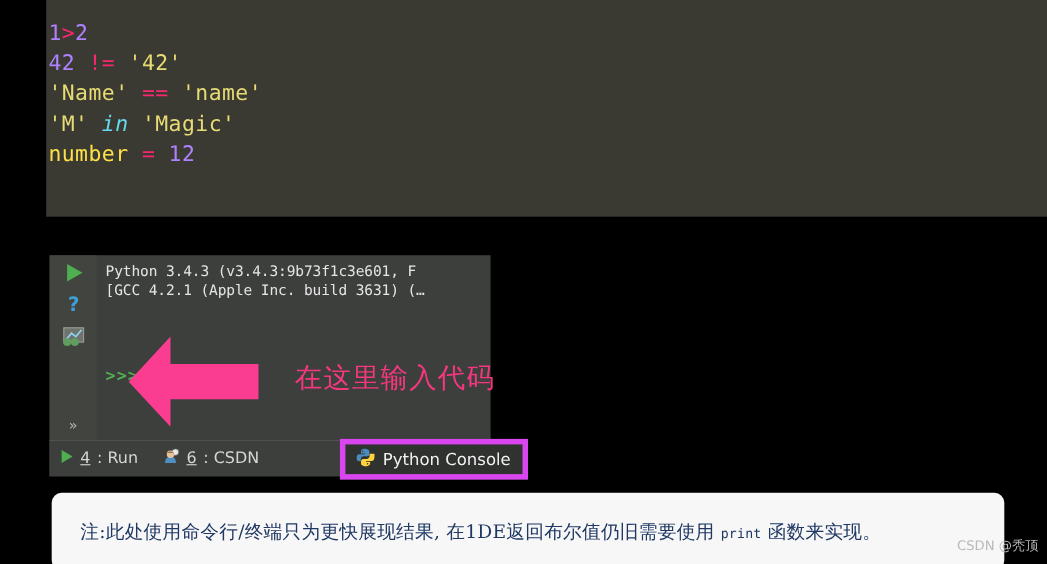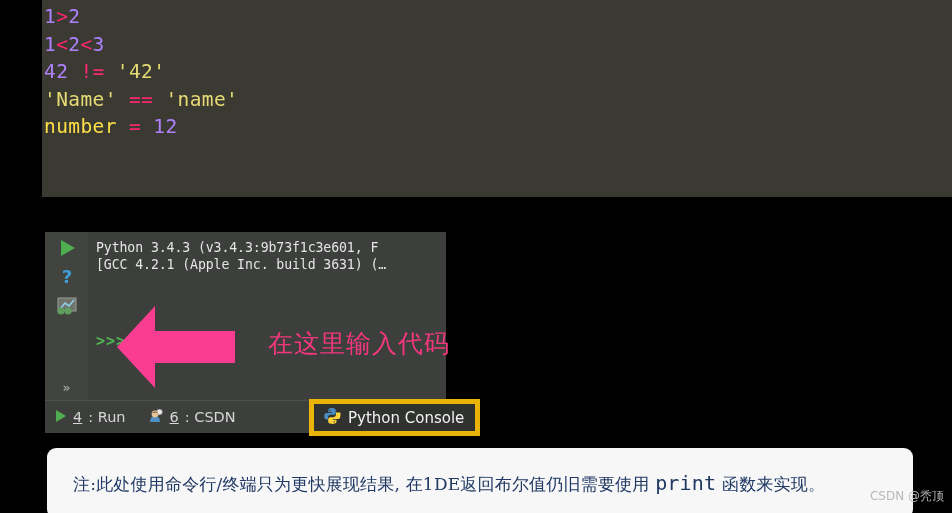--- a/index.html
+++ b/index.html
@@ -17,21 +17,21 @@
 
   
   #code-block {
     position: absolute;
     left: 42px;
     top: 0px;
     width: 910px;
     height: 197px;
     background: #3b3a32;
     box-sizing: border-box;
-    padding: 3px 0 0 2px;
+    padding: 16px 0 0 2px;
   }
   .code-line {
     font-family: "DejaVu Sans Mono", monospace;
     font-size: 19.5px;
     line-height: 27.5px;
     white-space: pre;
     letter-spacing: 0.4px;
   }
   .tok-num   { color: #ae81ff; }
   .tok-op    { color: #f92672; }
@@ -149,21 +149,21 @@
   .tabitem .mnemonic { text-decoration: underline; }
   #tab-python-console {
     position: absolute;
     left: 264px;
     top: -2px;
     height: 37px;
     display: flex;
     align-items: center;
     gap: 7px;
     background: #2f322f;
-    border: 5px solid #eab308;
+    border: 5px solid #d946ef;
     padding: 0 11px 0 9px;
     box-sizing: border-box;
     color: #f2f2f2;
     font-family: "DejaVu Sans", sans-serif;
     font-size: 15px;
     white-space: nowrap;
   }
 
   
   #note-card {
@@ -182,40 +182,40 @@
   }
   #note-text {
     font-family: "DejaVu Serif", serif;
     font-size: 17px;
     color: #1f3864;
     letter-spacing: 0.2px;
     white-space: nowrap;
   }
   #note-text .mono {
     font-family: "DejaVu Sans Mono", monospace;
-    font-size: 20px;
+    font-size: 12px;
   }
   #watermark {
     position: absolute;
     right: 8px;
     top: 488px;
     font-family: "DejaVu Sans", sans-serif;
     font-size: 12px;
     color: #b9b9b9;
     white-space: nowrap;
   }
 </style>
 </head>
 <body>
 
 <div id="code-block">
     <div class="code-line"><span class="tok-num">1</span><span class="tok-op">&gt;</span><span class="tok-num">2</span></div>
-    <div class="code-line"><span class="tok-num">1</span><span class="tok-op">&lt;</span><span class="tok-num">2</span><span class="tok-op">&lt;</span><span class="tok-num">3</span></div>
     <div class="code-line"><span class="tok-num">42</span><span class="tok-name"> </span><span class="tok-op">!=</span><span class="tok-name"> </span><span class="tok-str">'42'</span></div>
     <div class="code-line"><span class="tok-str">'Name'</span><span class="tok-name"> </span><span class="tok-op">==</span><span class="tok-name"> </span><span class="tok-str">'name'</span></div>
+    <div class="code-line"><span class="tok-str">'M'</span><span class="tok-name"> </span><span class="tok-kw">in</span><span class="tok-name"> </span><span class="tok-str">'Magic'</span></div>
     <div class="code-line"><span class="tok-name">number</span><span class="tok-name"> </span><span class="tok-op">=</span><span class="tok-name"> </span><span class="tok-num">12</span></div>
   </div>
 
 <div id="console-panel">
 
   <div id="console-body">
 
     <div id="console-gutter">
       <span class="gutter-icon">
         <svg width="20" height="20" viewBox="0 0 20 20">

